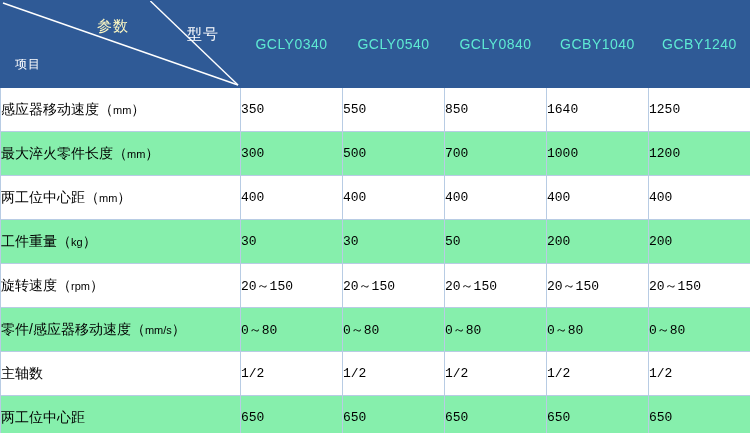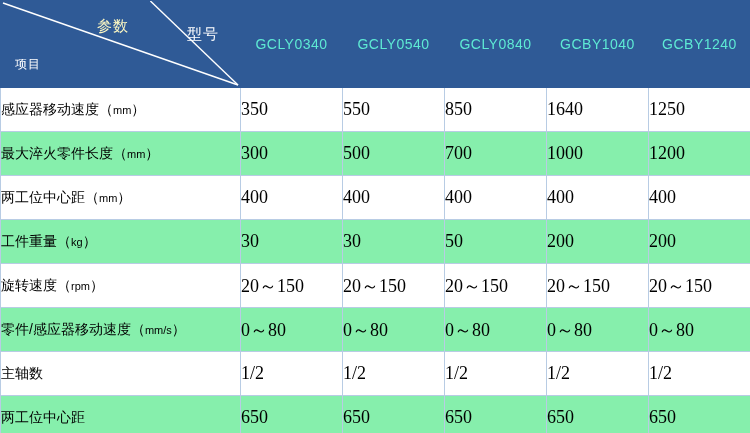--- a/index.html
+++ b/index.html
@@ -77,24 +77,24 @@
     font-size: 14px;
     padding: 0 0 0 10px;
     height: 43px;
     white-space: nowrap;
   }
   .cell-label .unit {
     font-size: 11px;
     margin-top: 17px;
   }
   .cell-val {
-    font-size: 18px;
+    font-size: 13px;
     padding: 0 0 0 10px;
     height: 43px;
-    font-family: Liberation Serif, serif;
+    font-family: Liberation Mono, monospace;
   }
   .col-label { width: 240px; }
   .col-val { width: 102px; }
 </style>
 </head>
 <body>
 
 <table class="spec-table">
   <colgroup>
     <col class="col-label">

